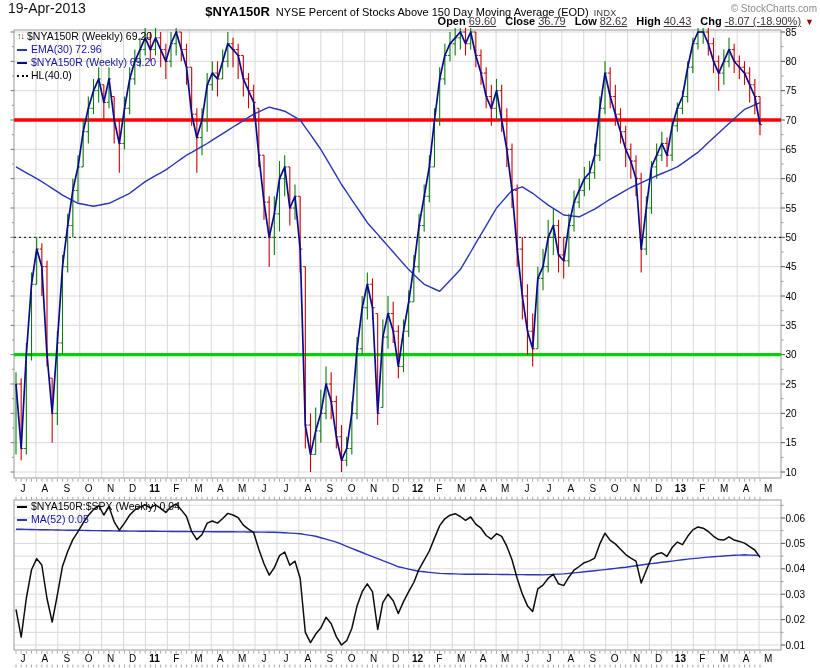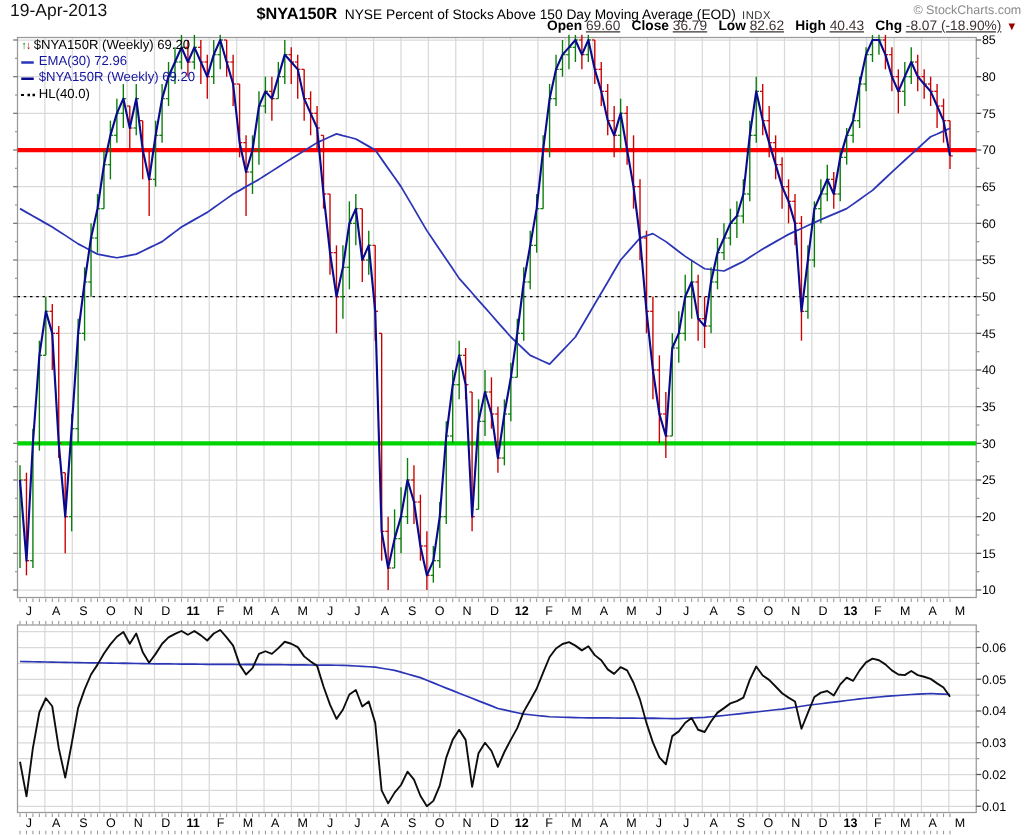--- a/index.html
+++ b/index.html
@@ -1345,14 +1345,24 @@
     <div class="lgrow c-blue">
       <span class="dash d-navy"></span>
       <span>$NYA150R (Weekly) 69.20</span>
     </div>
     <div class="lgrow c-black">
       <span class="dots"></span>
       <span>HL(40.0)</span>
     </div>
   </div>
 
+  <div class="legend lg-low">
+    <div class="lgrow c-black">
+      <span class="dash d-black"></span>
+      <span>$NYA150R:$SPX (Weekly) 0.04</span>
+    </div>
+    <div class="lgrow c-blue">
+      <span class="dash d-ema"></span>
+      <span>MA(52) 0.05</span>
+    </div>
+  </div>
 
 </div>
 
 </body></html>

